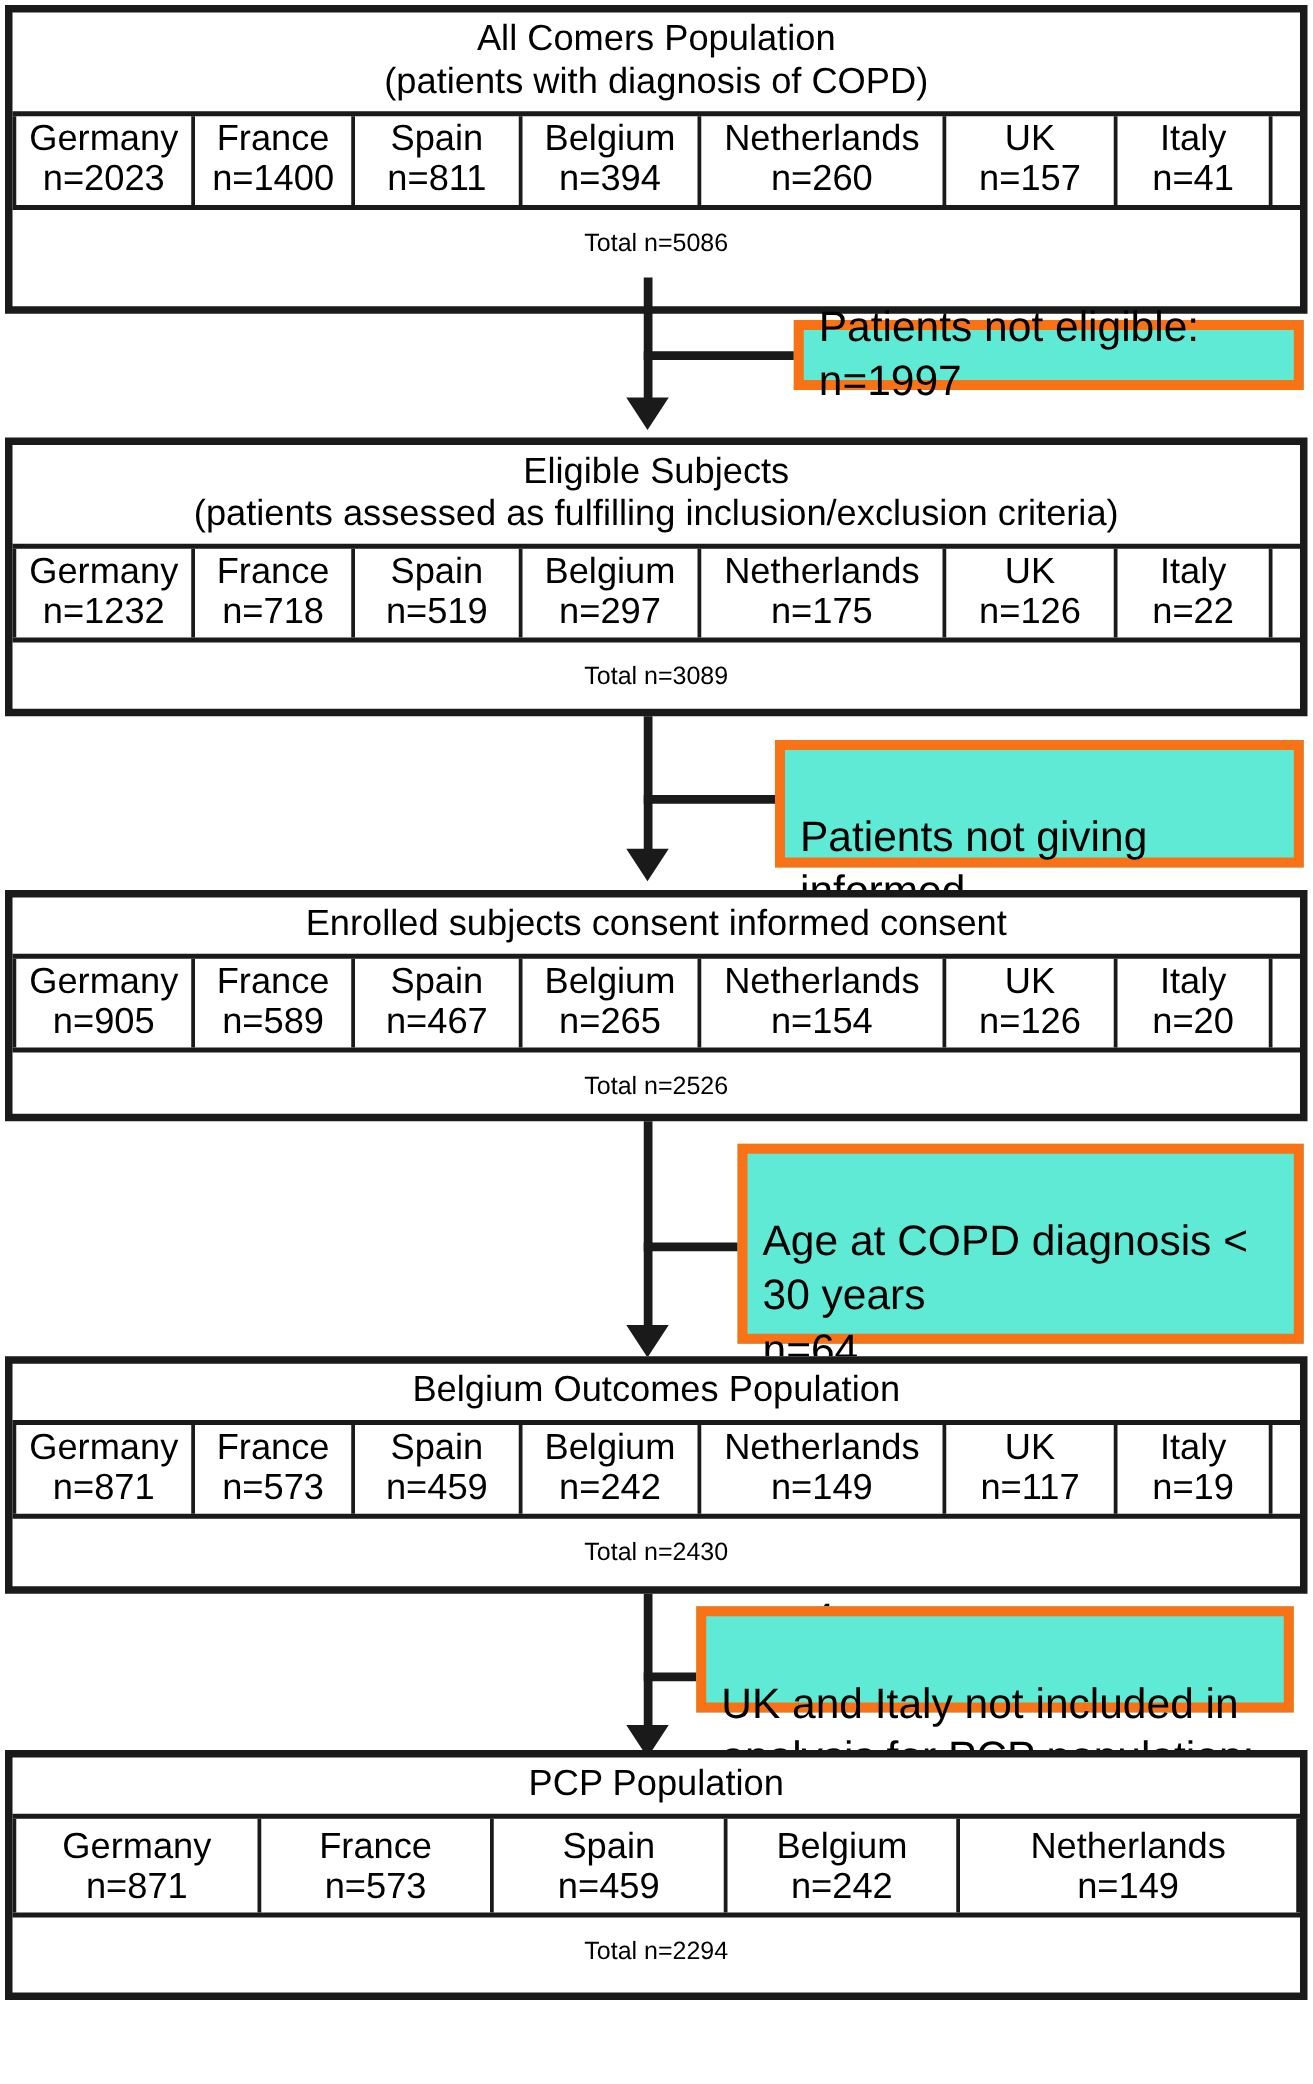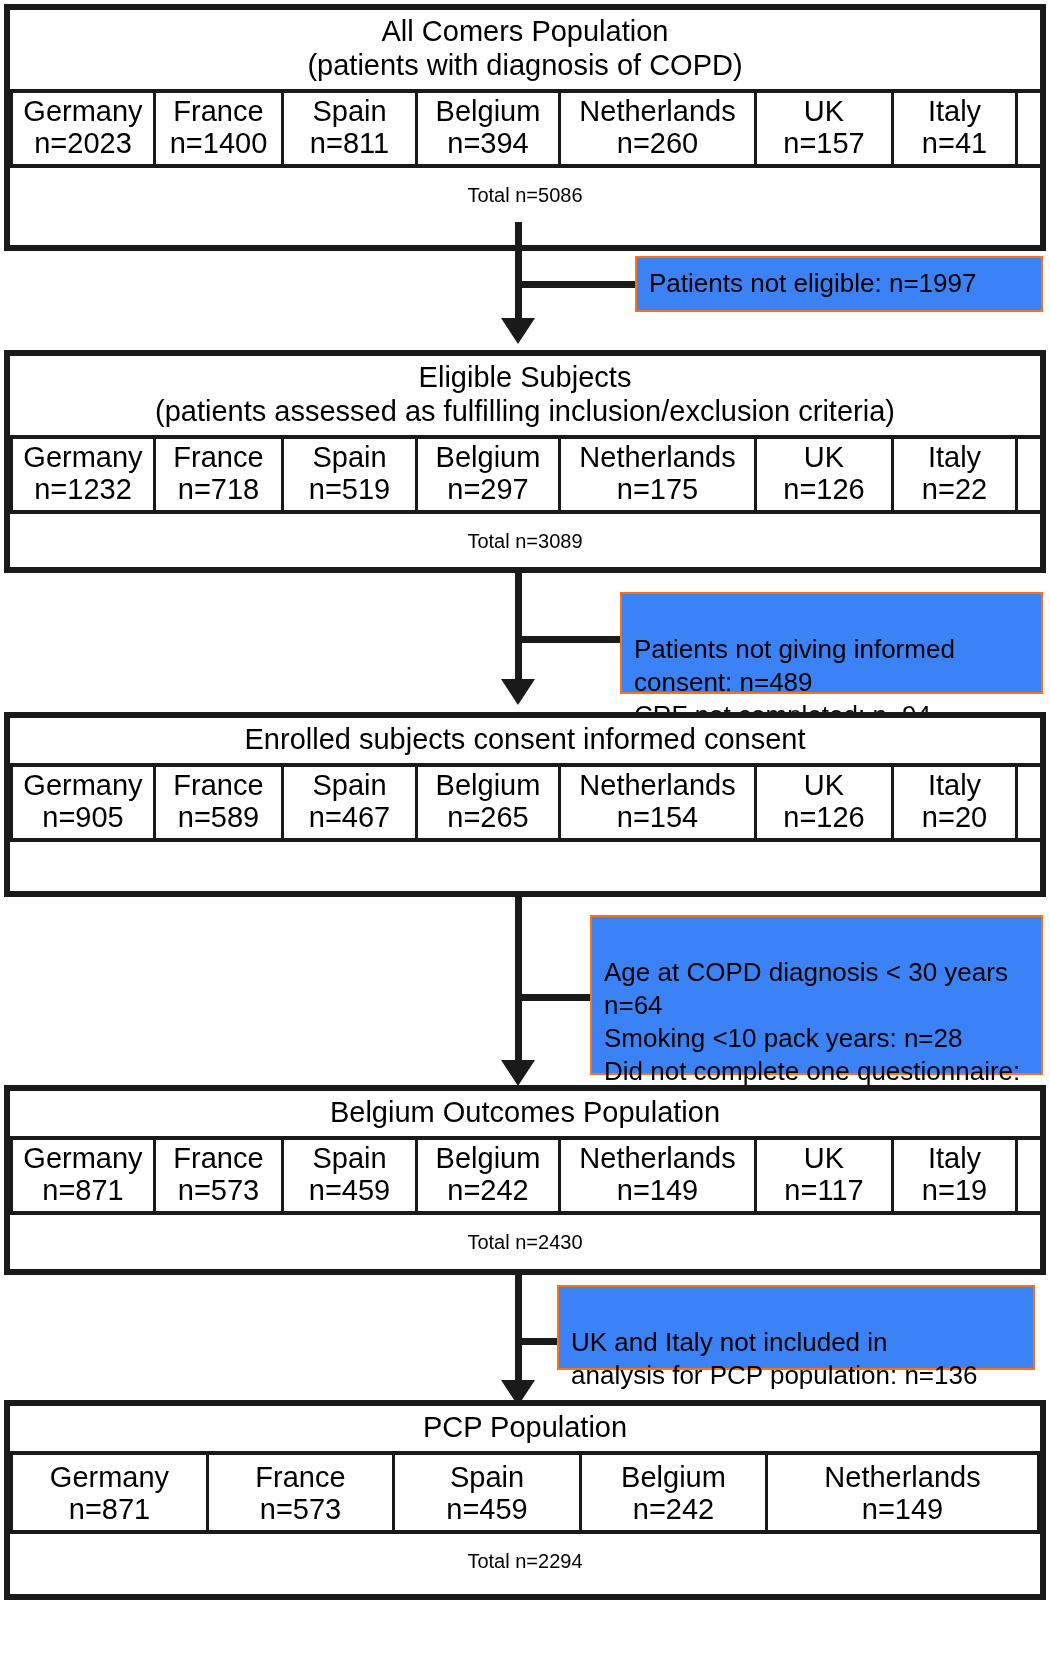--- a/index.html
+++ b/index.html
@@ -56,23 +56,23 @@
   .pop-total {
     text-align: center;
     font-size: 20px;
     padding-top: 16px;
   }
 
   
   .excl-box {
     position: absolute;
     box-sizing: border-box;
-    border: 2px solid #f97316;
-    background: #3b82f6;
-    font-size: 26px;
+    border: 8px solid #f97316;
+    background: #5eead4;
+    font-size: 34px;
     line-height: 1.27;
     padding: 6px 10px 6px 12px;
     white-space: pre-line;
   }
   .excl-box.centered { display: flex; align-items: center; }
 
   
   .v-line {
     position: absolute;
     width: 7px;
@@ -212,20 +212,21 @@
       </div>
       <div class="country-cell" style="width:137px;">
         <span class="cc-name">UK</span>
         <span class="cc-n">n=126</span>
       </div>
       <div class="country-cell" style="width:124px;">
         <span class="cc-name">Italy</span>
         <span class="cc-n">n=20</span>
       </div>
     </div>
+    <div class="pop-total">Total n=2526</div>
   </div>
 
   <div class="v-line" style="left:515px; top:897px; height:173px;"></div>
   <div class="h-line" style="left:515px; top:994px; width:80px;"></div>
   <div class="arrow-head" style="left:501px; top:1060px;"></div>
 
   <div class="excl-box" style="left:590px; top:915px; width:453px; height:160px;">
     <span>Age at COPD diagnosis &lt; 30 years
 n=64
 Smoking &lt;10 pack years: n=28

